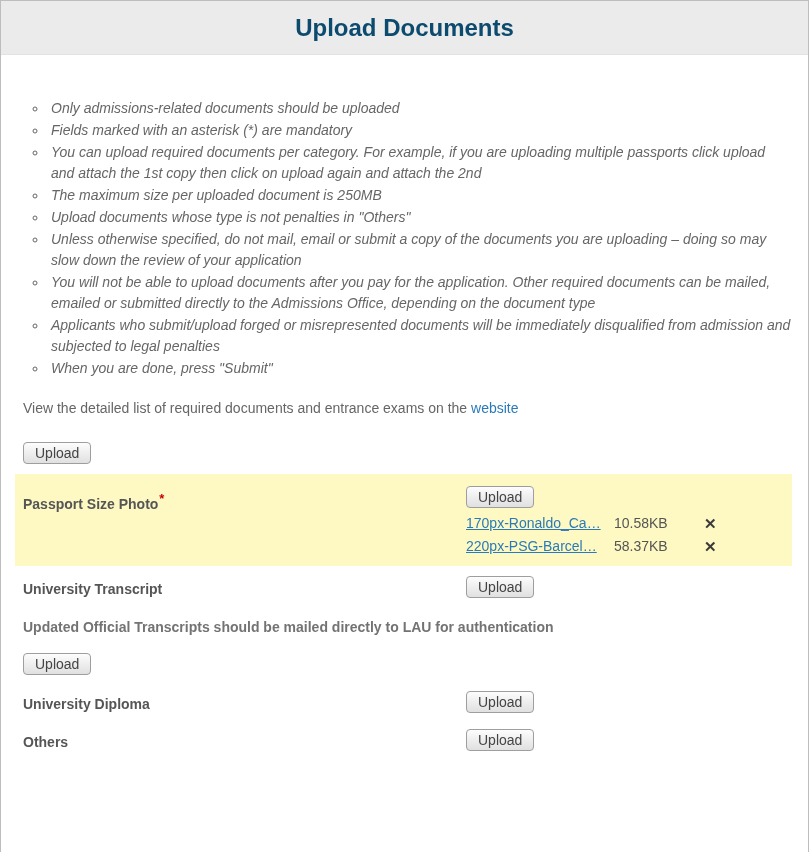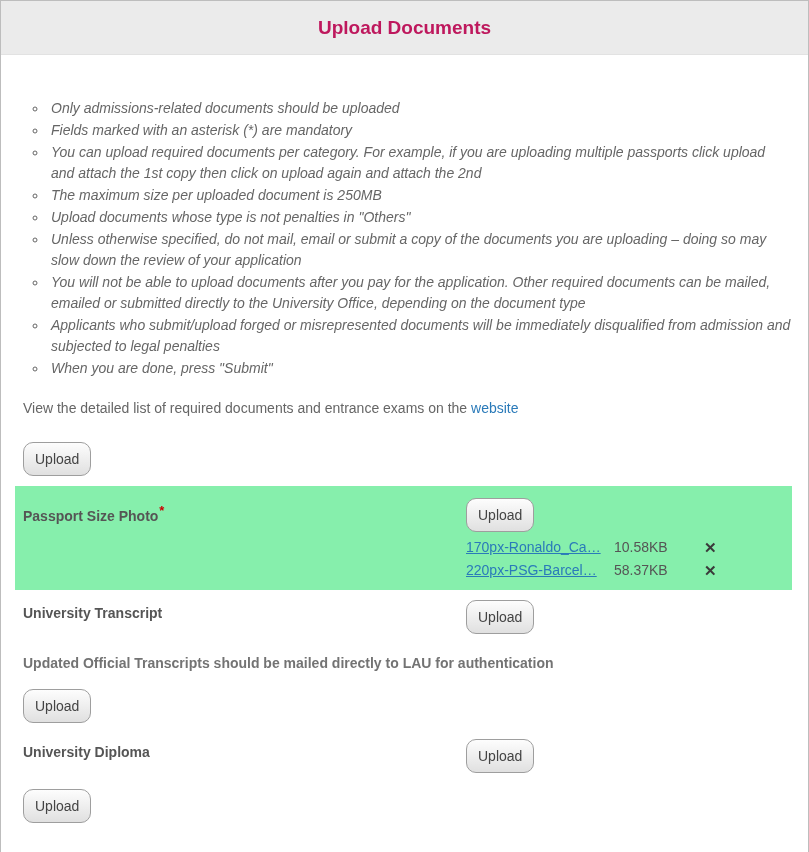--- a/index.html
+++ b/index.html
@@ -20,23 +20,23 @@
   .panel-header {
     height: 54px;
     background: #ebebeb;
     border-bottom: 1px solid #e2e2e2;
     display: flex;
     align-items: center;
     justify-content: center;
   }
   .panel-header h1 {
     margin: 0;
-    font-size: 19px;
-    font-weight: bold;
-    color: #be185d;
+    font-size: 24px;
+    font-weight: bold;
+    color: #0c4a6e;
   }
   .content { padding-top: 28px; }
 
   .intro {
     margin: 0 16px 0 22px;
     font-weight: bold;
     color: #555;
   }
   ul.instructions {
     list-style-type: circle;
@@ -70,28 +70,28 @@
     margin-left: 1px;
   }
   .field-control { flex: 1; }
 
   .upload-btn {
     font-family: "Liberation Sans", sans-serif;
     font-size: 14px;
     color: #444;
     background: linear-gradient(#fdfdfd, #e0e0e0);
     border: 1px solid #9e9e9e;
-    border-radius: 10px;
-    height: 34px;
+    border-radius: 4px;
+    height: 22px;
     padding: 0 11px;
     cursor: pointer;
   }
 
   .field-row.highlighted {
-    background: #86efac;
+    background: #fef9c3;
     margin: 2px 16px 2px 14px;
     padding: 12px 0 12px 8px;
   }
 
   .file-row {
     display: flex;
     align-items: center;
     margin-top: 7px;
   }
   .file-link {
@@ -140,21 +140,21 @@
   <div class="content">
 
 
     <ul class="instructions">
       <li>Only admissions-related documents should be uploaded</li>
       <li>Fields marked with an asterisk (*) are mandatory</li>
       <li>You can upload required documents per category. For example, if you are uploading multiple passports click upload and attach the 1st copy then click on upload again and attach the 2nd</li>
       <li>The maximum size per uploaded document is 250MB</li>
       <li>Upload documents whose type is not penalties in "Others"</li>
       <li>Unless otherwise specified, do not mail, email or submit a copy of the documents you are uploading – doing so may slow down the review of your application</li>
-      <li>You will not be able to upload documents after you pay for the application. Other required documents can be mailed, emailed or submitted directly to the University Office, depending on the document type</li>
+      <li>You will not be able to upload documents after you pay for the application. Other required documents can be mailed, emailed or submitted directly to the Admissions Office, depending on the document type</li>
       <li>Applicants who submit/upload forged or misrepresented documents will be immediately disqualified from admission and subjected to legal penalties</li>
       <li>When you are done, press "Submit"</li>
     </ul>
 
     <p class="details-line"><span>View the detailed list of required documents and entrance exams on the </span><a class="link" href="#">website</a></p>
 
     <div class="fields">
 
       <div class="field-row">
         <div class="field-control">
@@ -195,20 +195,21 @@
       </div>
 
       <div class="field-row">
         <div class="field-label">University Diploma</div>
         <div class="field-control">
           <button class="upload-btn">Upload</button>
         </div>
       </div>
 
       <div class="field-row">
+        <div class="field-label">Others</div>
         <div class="field-control">
           <button class="upload-btn">Upload</button>
         </div>
       </div>
 
     </div>
   </div>
 </div>
 
 </body></html>

